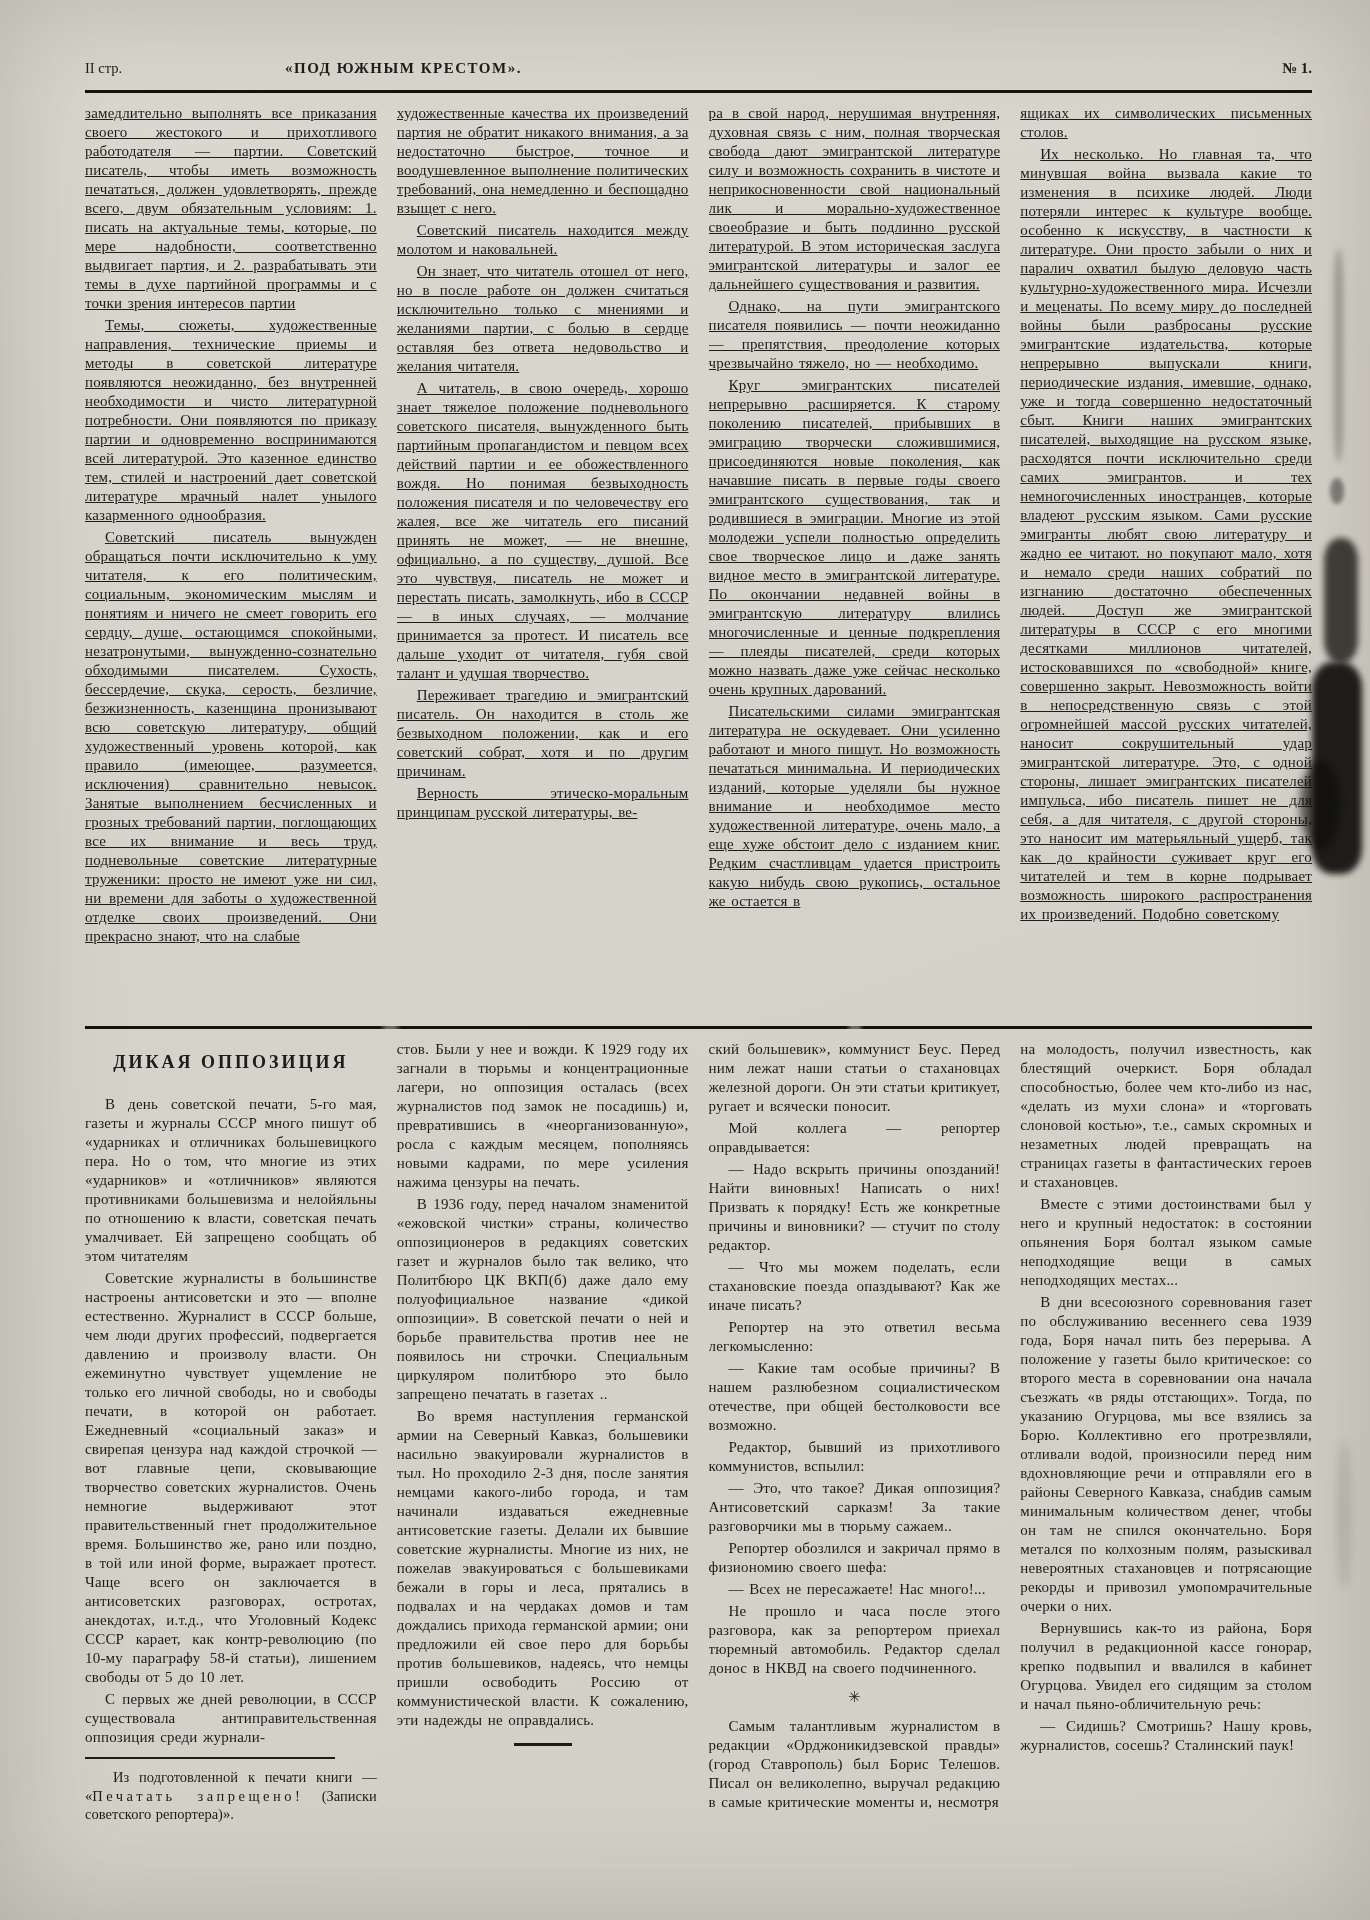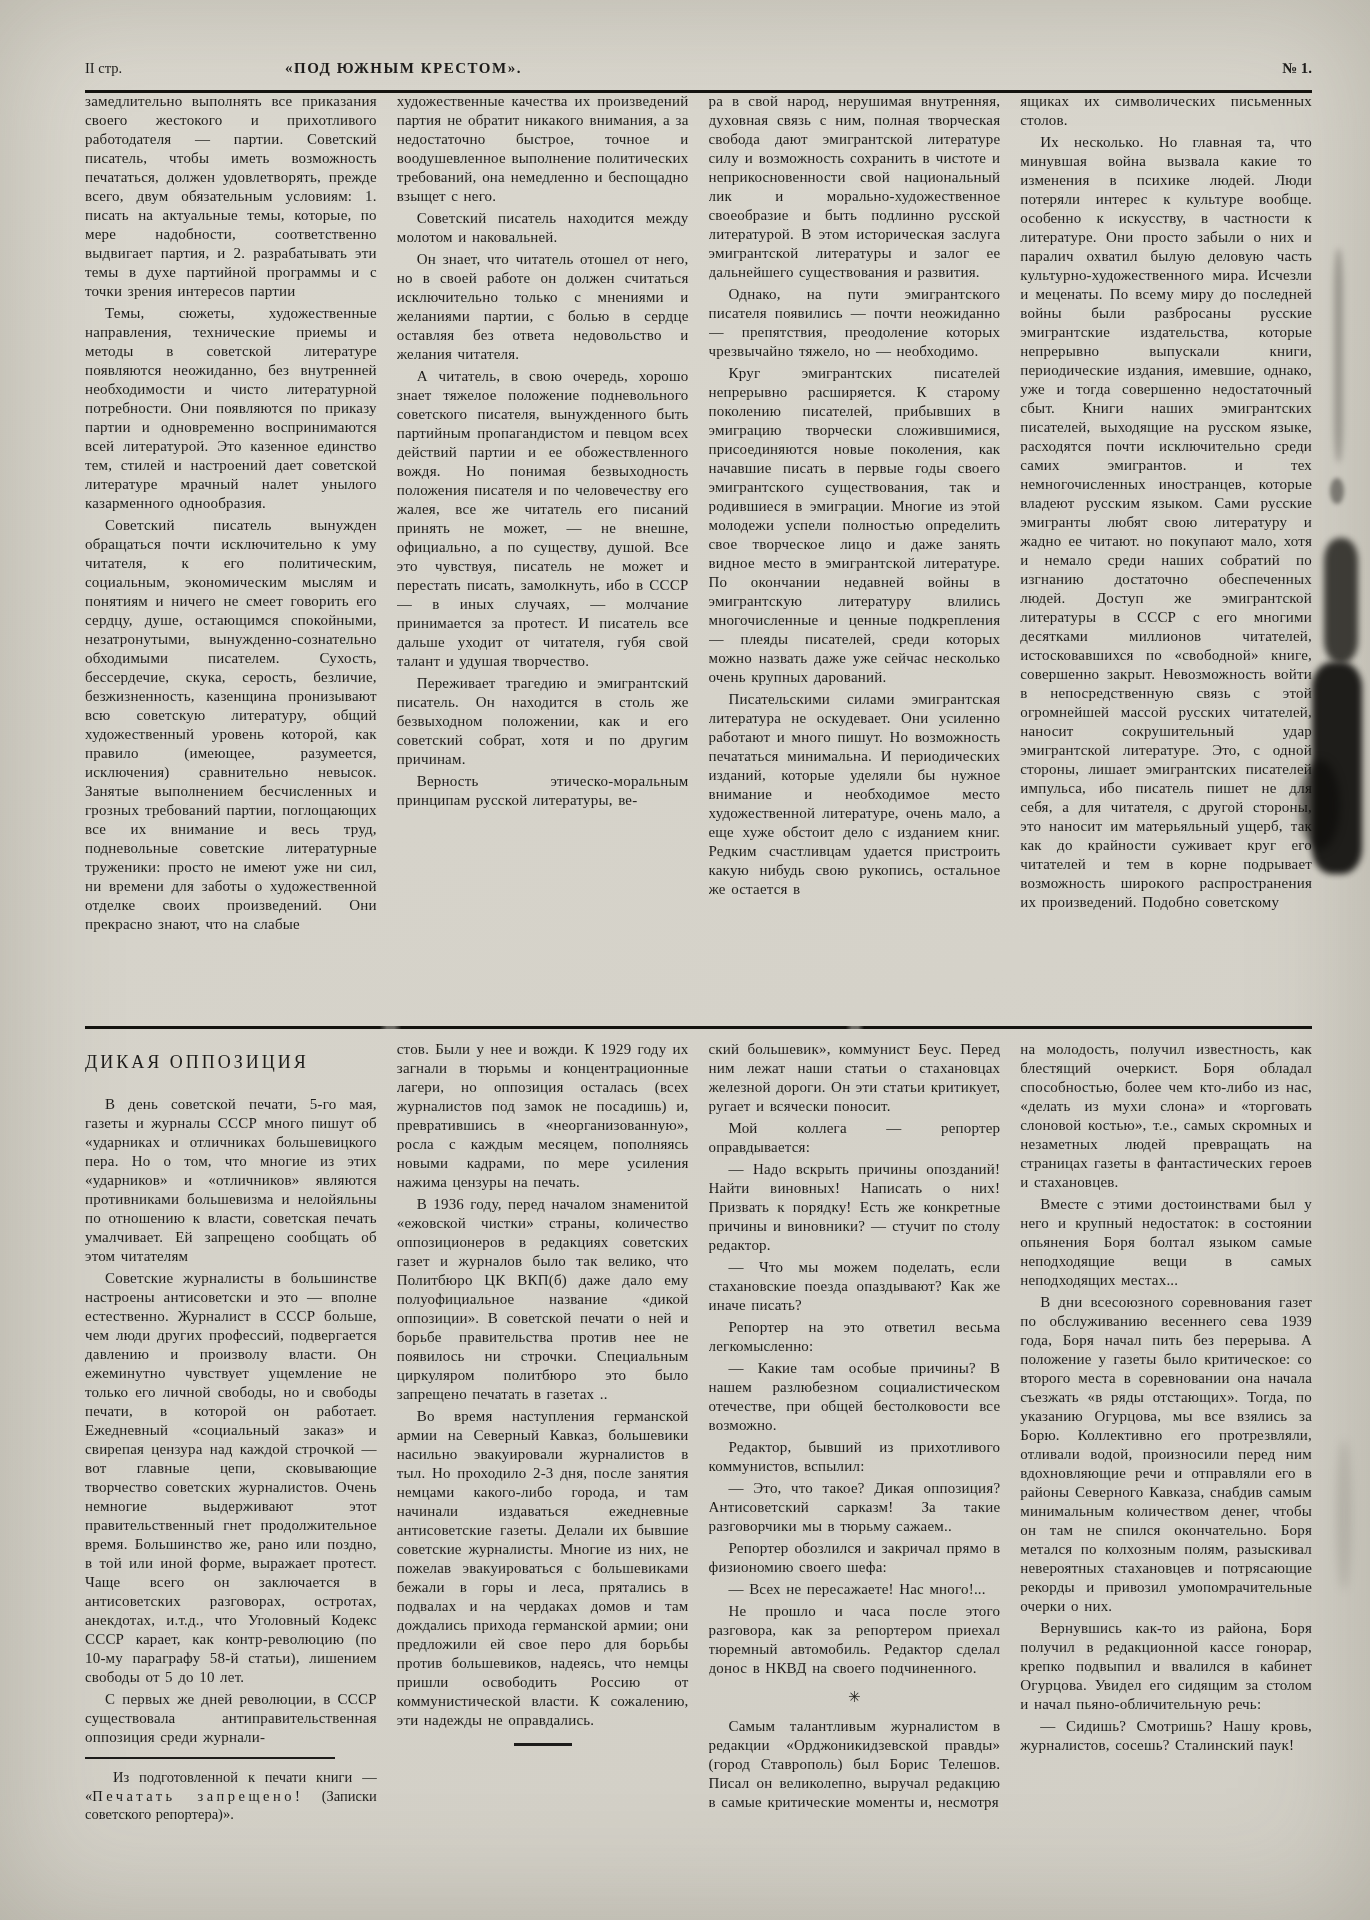--- a/index.html
+++ b/index.html
@@ -11,29 +11,29 @@
   }
   .vignette{position:absolute;inset:0;pointer-events:none;
     box-shadow:inset 0 0 120px rgba(90,85,70,.28);}
   .header-row{position:absolute;top:60px;left:85px;right:58px;
     display:flex;align-items:baseline;font-size:15px;}
   .header-left{width:200px;text-align:left;font-size:14.5px;}
   .header-center{flex:1;text-align:left;font-weight:bold;letter-spacing:1.5px;font-size:15px;}
   .header-right{width:200px;text-align:right;font-weight:bold;font-size:15px;}
   .header-rule{position:absolute;top:90px;left:85px;right:58px;height:3px;background:#14130f;}
   .cols{position:absolute;left:85px;right:58px;display:flex;gap:20px;}
-  .article-top{top:92px;height:912px;overflow:hidden;}
+  .article-top{top:104px;height:912px;overflow:hidden;text-decoration:underline;}
   .article-bottom{top:1040px;height:858px;overflow:hidden;}
   .col{flex:1 1 0;overflow:hidden;}
   .para{margin:0 0 3px 0;text-indent:20px;text-align:justify;
     font-size:15px;line-height:19px;word-spacing:1.5px;letter-spacing:.2px;}
   .para.noindent{text-indent:0;}
   .section-divider{position:absolute;top:1026px;left:85px;right:58px;height:3px;
     background:linear-gradient(90deg,#14130f 0 24%,rgba(20,19,15,.55) 24.6% 25.2%,#14130f 25.8% 62%,rgba(20,19,15,.55) 62.5% 63%,#14130f 63.5% 100%);}
-  .article-heading{font-size:18px;font-weight:normal;letter-spacing:3px;text-align:left;
+  .article-heading{font-size:18px;font-weight:bold;letter-spacing:3px;text-align:center;
     margin:12px 0 22px 0;}
   .short-rule{height:2px;background:#1d1c1a;}
   .footnote-rule{width:250px;margin:10px 0 9px 0;}
   .center-dash{width:58px;height:3px;margin:13px auto 12px auto;}
   .ornament{text-align:center;font-size:15px;line-height:22px;margin:8px 0 9px 0;
     font-family:"DejaVu Sans",sans-serif;color:#23221f;}
   .footnote{font-size:14.5px;line-height:18.5px;text-align:justify;text-indent:28px;
     word-spacing:1px;}
   .footnote .spaced{letter-spacing:3.5px;}
   .blotch{position:absolute;pointer-events:none;}
@@ -64,21 +64,21 @@
 
 <div class="cols article-top">
   <div class="col">
       <p class="para noindent">замедлительно выполнять все приказания своего жестокого и прихотливого работодателя — партии. Советский писатель, чтобы иметь возможность печататься, должен удовлетворять, прежде всего, двум обязательным условиям: 1. писать на актуальные темы, которые, по мере надобности, соответственно выдвигает партия, и 2. разрабатывать эти темы в духе партийной программы и с точки зрения интересов партии</p>
       <p class="para">Темы, сюжеты, художественные направления, технические приемы и методы в советской литературе появляются неожиданно, без внутренней необходимости и чисто литературной потребности. Они появляются по приказу партии и одновременно воспринимаются всей литературой. Это казенное единство тем, стилей и настроений дает советской литературе мрачный налет унылого казарменного однообразия.</p>
       <p class="para">Советский писатель вынужден обращаться почти исключительно к уму читателя, к его политическим, социальным, экономическим мыслям и понятиям и ничего не смеет говорить его сердцу, душе, остающимся спокойными, незатронутыми, вынужденно-сознательно обходимыми писателем. Сухость, бессердечие, скука, серость, безличие, безжизненность, казенщина пронизывают всю советскую литературу, общий художественный уровень которой, как правило (имеющее, разумеется, исключения) сравнительно невысок. Занятые выполнением бесчисленных и грозных требований партии, поглощающих все их внимание и весь труд, подневольные советские литературные труженики: просто не имеют уже ни сил, ни времени для заботы о художественной отделке своих произведений. Они прекрасно знают, что на слабые</p>
     </div>
   <div class="col">
       <p class="para noindent">художественные качества их произведений партия не обратит никакого внимания, а за недостаточно быстрое, точное и воодушевленное выполнение политических требований, она немедленно и беспощадно взыщет с него.</p>
       <p class="para">Советский писатель находится между молотом и наковальней.</p>
-      <p class="para">Он знает, что читатель отошел от него, но в своей работе он должен считаться исключительно только с мнениями и желаниями партии, с болью в сердце оставляя без ответа недовольство и желания читателя.</p>
+      <p class="para">Он знает, что читатель отошел от него, но в после работе он должен считаться исключительно только с мнениями и желаниями партии, с болью в сердце оставляя без ответа недовольство и желания читателя.</p>
       <p class="para">А читатель, в свою очередь, хорошо знает тяжелое положение подневольного советского писателя, вынужденного быть партийным пропагандистом и певцом всех действий партии и ее обожествленного вождя. Но понимая безвыходность положения писателя и по человечеству его жалея, все же читатель его писаний принять не может, — не внешне, официально, а по существу, душой. Все это чувствуя, писатель не может и перестать писать, замолкнуть, ибо в СССР — в иных случаях, — молчание принимается за протест. И писатель все дальше уходит от читателя, губя свой талант и удушая творчество.</p>
       <p class="para">Переживает трагедию и эмигрантский писатель. Он находится в столь же безвыходном положении, как и его советский собрат, хотя и по другим причинам.</p>
       <p class="para">Верность этическо-моральным принципам русской литературы, ве-</p>
     </div>
   <div class="col">
       <p class="para noindent">ра в свой народ, нерушимая внутренняя, духовная связь с ним, полная творческая свобода дают эмигрантской литературе силу и возможность сохранить в чистоте и неприкосновенности свой национальный лик и морально-художественное своеобразие и быть подлинно русской литературой. В этом историческая заслуга эмигрантской литературы и залог ее дальнейшего существования и развития.</p>
       <p class="para">Однако, на пути эмигрантского писателя появились — почти неожиданно — препятствия, преодоление которых чрезвычайно тяжело, но — необходимо.</p>
       <p class="para">Круг эмигрантских писателей непрерывно расширяется. К старому поколению писателей, прибывших в эмиграцию творчески сложившимися, присоединяются новые поколения, как начавшие писать в первые годы своего эмигрантского существования, так и родившиеся в эмиграции. Многие из этой молодежи успели полностью определить свое творческое лицо и даже занять видное место в эмигрантской литературе. По окончании недавней войны в эмигрантскую литературу влились многочисленные и ценные подкрепления — плеяды писателей, среди которых можно назвать даже уже сейчас несколько очень крупных дарований.</p>
       <p class="para">Писательскими силами эмигрантская литература не оскудевает. Они усиленно работают и много пишут. Но возможность печататься минимальна. И периодических изданий, которые уделяли бы нужное внимание и необходимое место художественной литературе, очень мало, а еще хуже обстоит дело с изданием книг. Редким счастливцам удается пристроить какую нибудь свою рукопись, остальное же остается в</p>
     </div>

